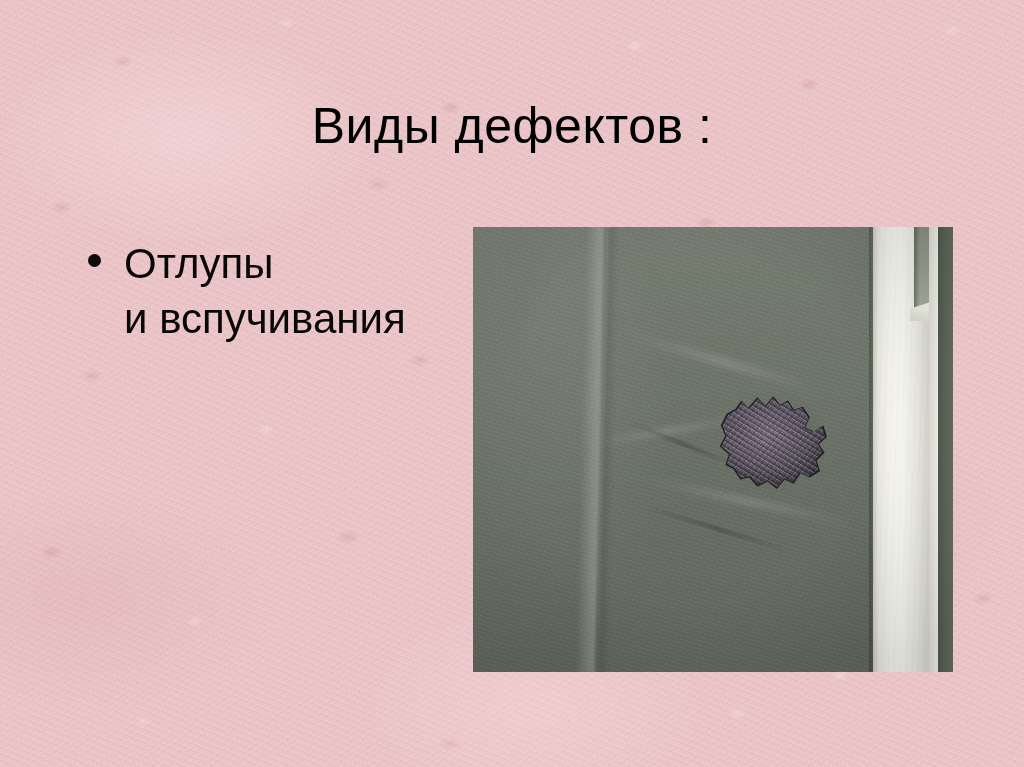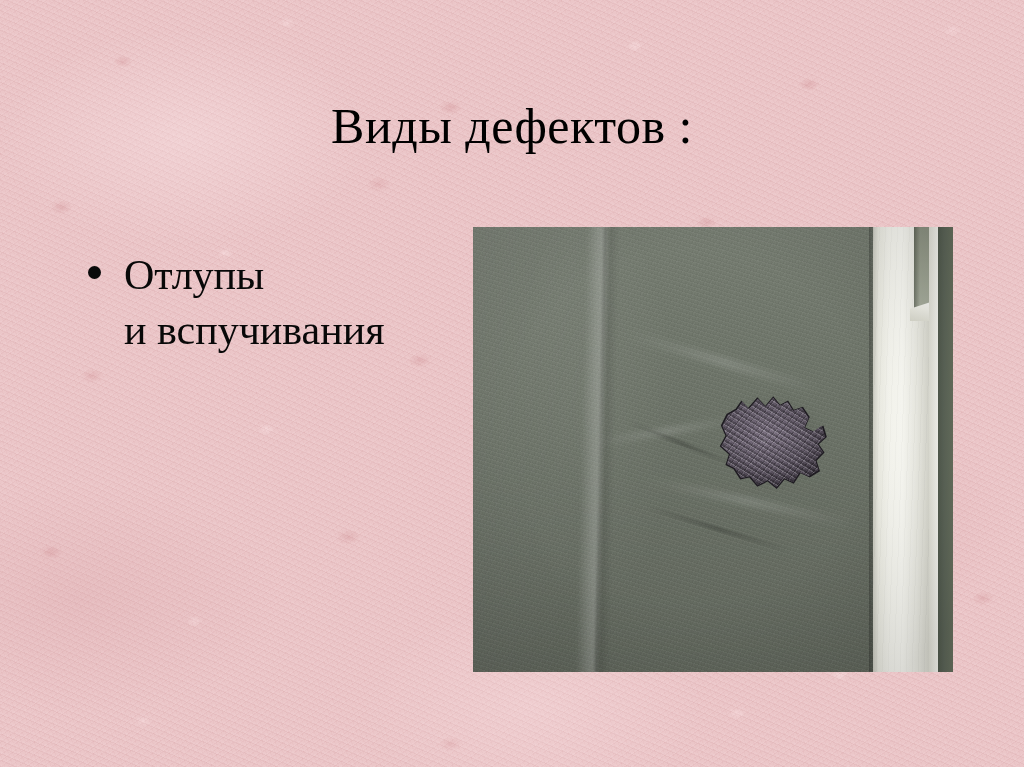--- a/index.html
+++ b/index.html
@@ -6,21 +6,21 @@
     margin: 0;
     padding: 0;
     background: #ffffff;
   }
   .slide {
     position: relative;
     width: 1024px;
     height: 767px;
     overflow: hidden;
     background-color: #22c55e;
-    font-family: Liberation Serif, serif;
+    font-family: Liberation Sans, sans-serif;
   }
 
   
   .bg-base {
     position: absolute;
     inset: 0;
     background-color: #ebc6c8;
     background-image:
       radial-gradient(ellipse 14px 9px at 12% 8%,  rgba(214,154,158,.55), rgba(214,154,158,0) 70%),
       radial-gradient(ellipse 11px 7px at 28% 3%,  rgba(248,220,222,.65), rgba(248,220,222,0) 70%),
@@ -82,21 +82,21 @@
     line-height: 1.1;
     color: #000000;
     letter-spacing: .5px;
     white-space: pre;
   }
 
   
   .bullet-row {
     position: absolute;
     left: 84px;
-    top: 248px;
+    top: 236px;
     width: 380px;
   }
   .bullet-dot {
     position: absolute;
     left: 4px;
     top: 18px;
     width: 13px;
     height: 13px;
     border-radius: 50%;
     background: #0a0a0a;

